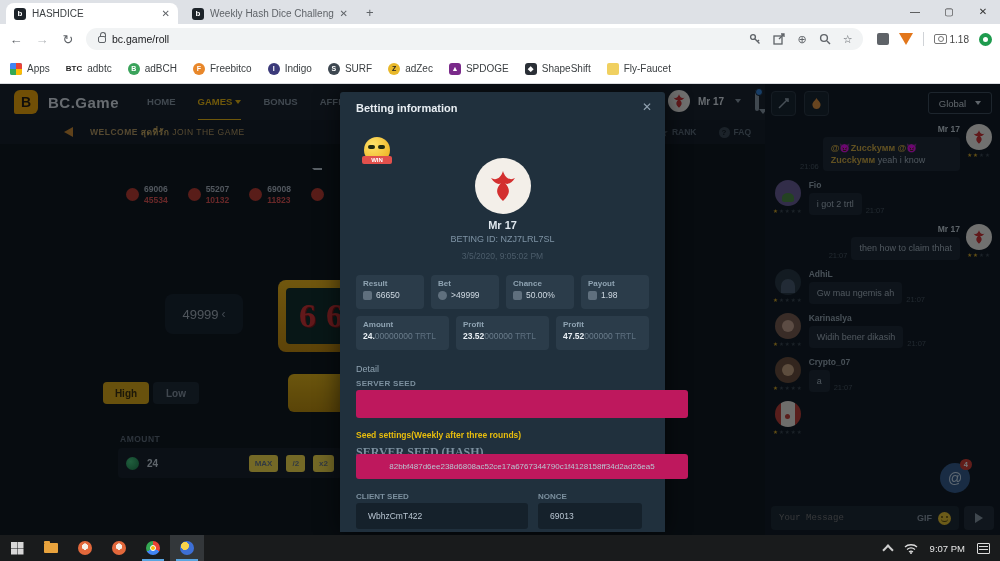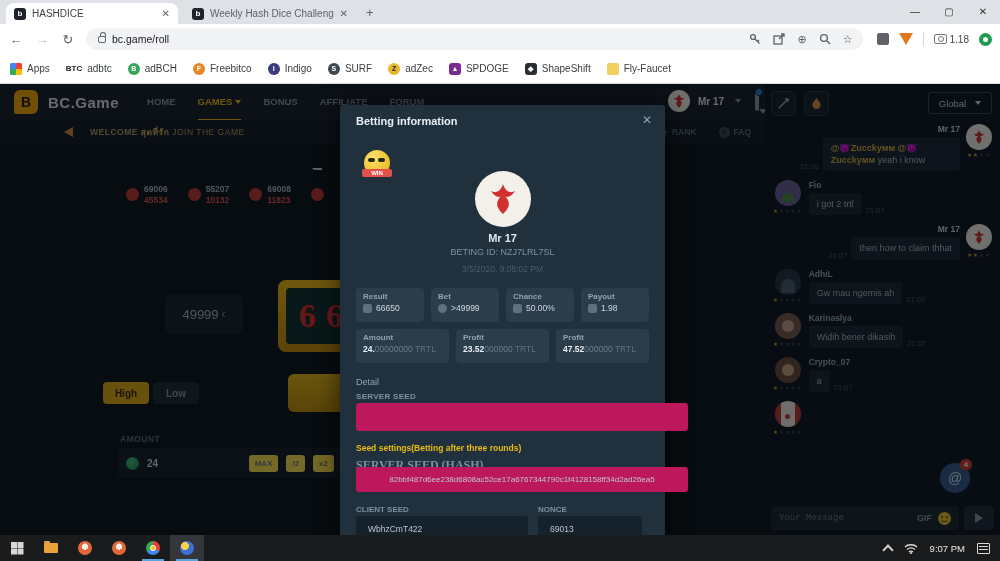--- a/index.html
+++ b/index.html
@@ -121,21 +121,21 @@
   .chat-pill input { flex:1; background:transparent; border:none; outline:none; color:#aab6c1; font-size:9px; font-family:"Liberation Mono", monospace;}
   .gif { color:#8b97a3; font-size:9px; font-weight:bold; }
   .smiley { width:13px; height:13px; border-radius:50%; background:#e8c02a; position:relative; }
   .smiley:before { content:""; position:absolute; left:3px; top:4px; width:2px; height:2px; background:#5a4608; border-radius:50%; box-shadow:5px 0 0 #5a4608; }
   .smiley:after { content:""; position:absolute; left:3px; bottom:3px; width:7px; height:3px; border-bottom:1.5px solid #5a4608; border-radius:0 0 6px 6px;}
   .send-btn { width:30px; background:#1f2933; border-radius:4px; display:flex; align-items:center; justify-content:center; }
   .send-tri { width:0; height:0; border-top:5px solid transparent; border-bottom:5px solid transparent; border-left:8px solid #8b97a3; }
 
   
   .overlay { position:absolute; inset:0; background:rgba(3,7,11,.55); z-index:5; }
-  .modal { position:absolute; left:340px; top:21px; width:325px; height:440px; background:#20303d; z-index:10; box-shadow:0 0 24px rgba(0,0,0,.6); border-radius:3px 3px 0 0; }
+  .modal { position:absolute; left:340px; top:8px; width:325px; height:440px; background:#20303d; z-index:10; box-shadow:0 0 24px rgba(0,0,0,.6); border-radius:3px 3px 0 0; }
   .modal-title { position:absolute; left:16px; top:10px; font-size:11px; font-weight:bold; color:#e8eef3; }
   .modal-close { position:absolute; right:13px; top:8px; font-size:12px; color:#91a2b0; }
   .winbadge { position:absolute; left:22px; top:45px; width:30px; height:30px; }
   .winface { width:26px; height:26px; margin:0 auto; border-radius:50%; background:radial-gradient(circle at 35% 30%, #ffe36a, #e9a813); position:relative;}
   .winface:before { content:""; position:absolute; left:4px; top:8px; width:7px; height:4px; background:#202a12; border-radius:2px; box-shadow:10px 0 0 #202a12; }
   .winribbon { position:relative; margin-top:-7px; background:#e2504c; color:#fff; font-size:6px; font-weight:bold; text-align:center; border-radius:2px; padding:1px 0; }
   .big-av { position:absolute; left:135px; top:66px; width:56px; height:56px; border-radius:50%; background:#f3efe9; display:flex; align-items:center; justify-content:center; }
   .m-user { position:absolute; top:127px; width:100%; text-align:center; color:#dfe7ee; font-size:11px; font-weight:bold; }
   .m-bid { position:absolute; top:142px; width:100%; text-align:center; color:#7e93a5; font-size:9px; }
   .m-ts { position:absolute; top:159px; width:100%; text-align:center; color:#4c5d6b; font-size:8.5px; }
@@ -597,21 +597,21 @@
         <div class="stat2">
           <div class="lb">Profit</div>
           <div class="vl"><span class="b">47.52</span><span class="d">000000</span> <span class="c">TRTL</span></div>
         </div>
       </div>
 
       <div class="m-detail">Detail</div>
       <div class="m-sslabel">SERVER SEED</div>
       <div class="seedbox ss-empty" style="position:absolute;"></div>
 
-      <div class="m-seedset">Seed settings(Betting after three rounds)</div>
+      <div class="m-seedset">Seed settings(Weekly after three rounds)</div>
       <div class="m-hashlabel">SERVER SEED (HASH)</div>
       <div class="seedbox hashbox" style="position:absolute;">82bbf487d6ee238d6808ac52ce17a6767344790c1f4128158ff34d2ad26ea5</div>
 
       <div class="m-cslabel">CLIENT SEED</div>
       <div class="m-nlabel">NONCE</div>
       <div class="csbox">WbhzCmT422</div>
       <div class="nbox">69013</div>
     </div>
   </div>
 

